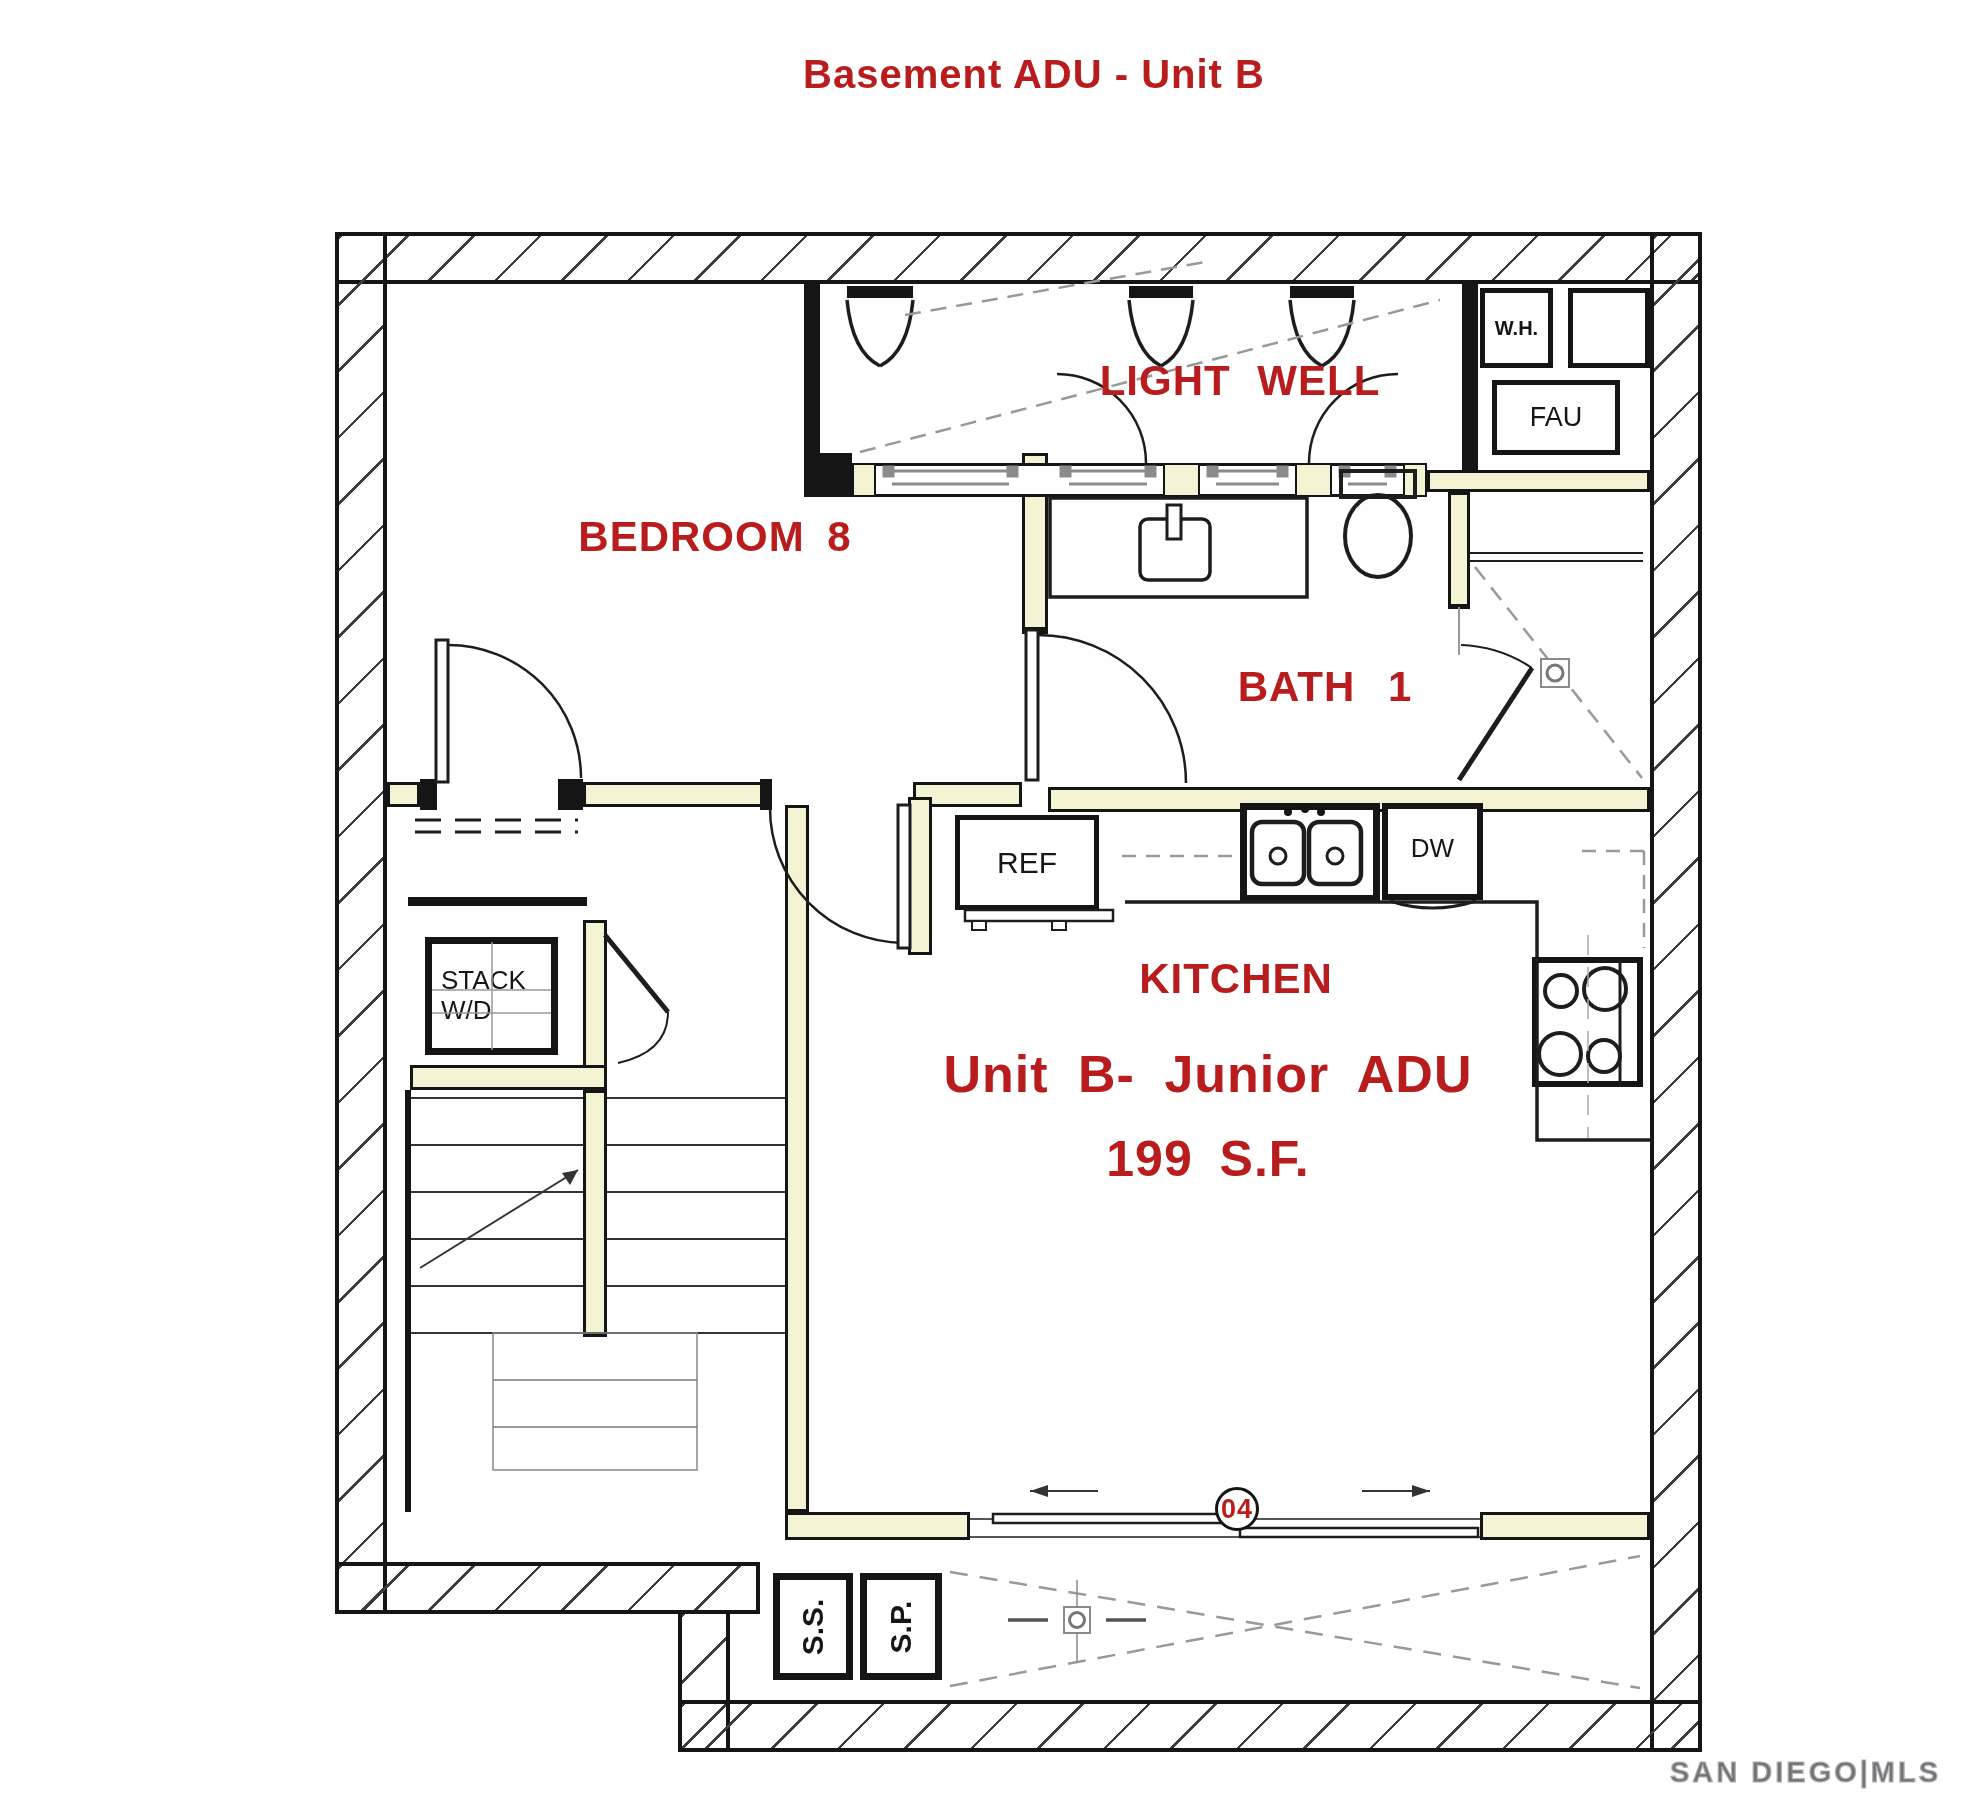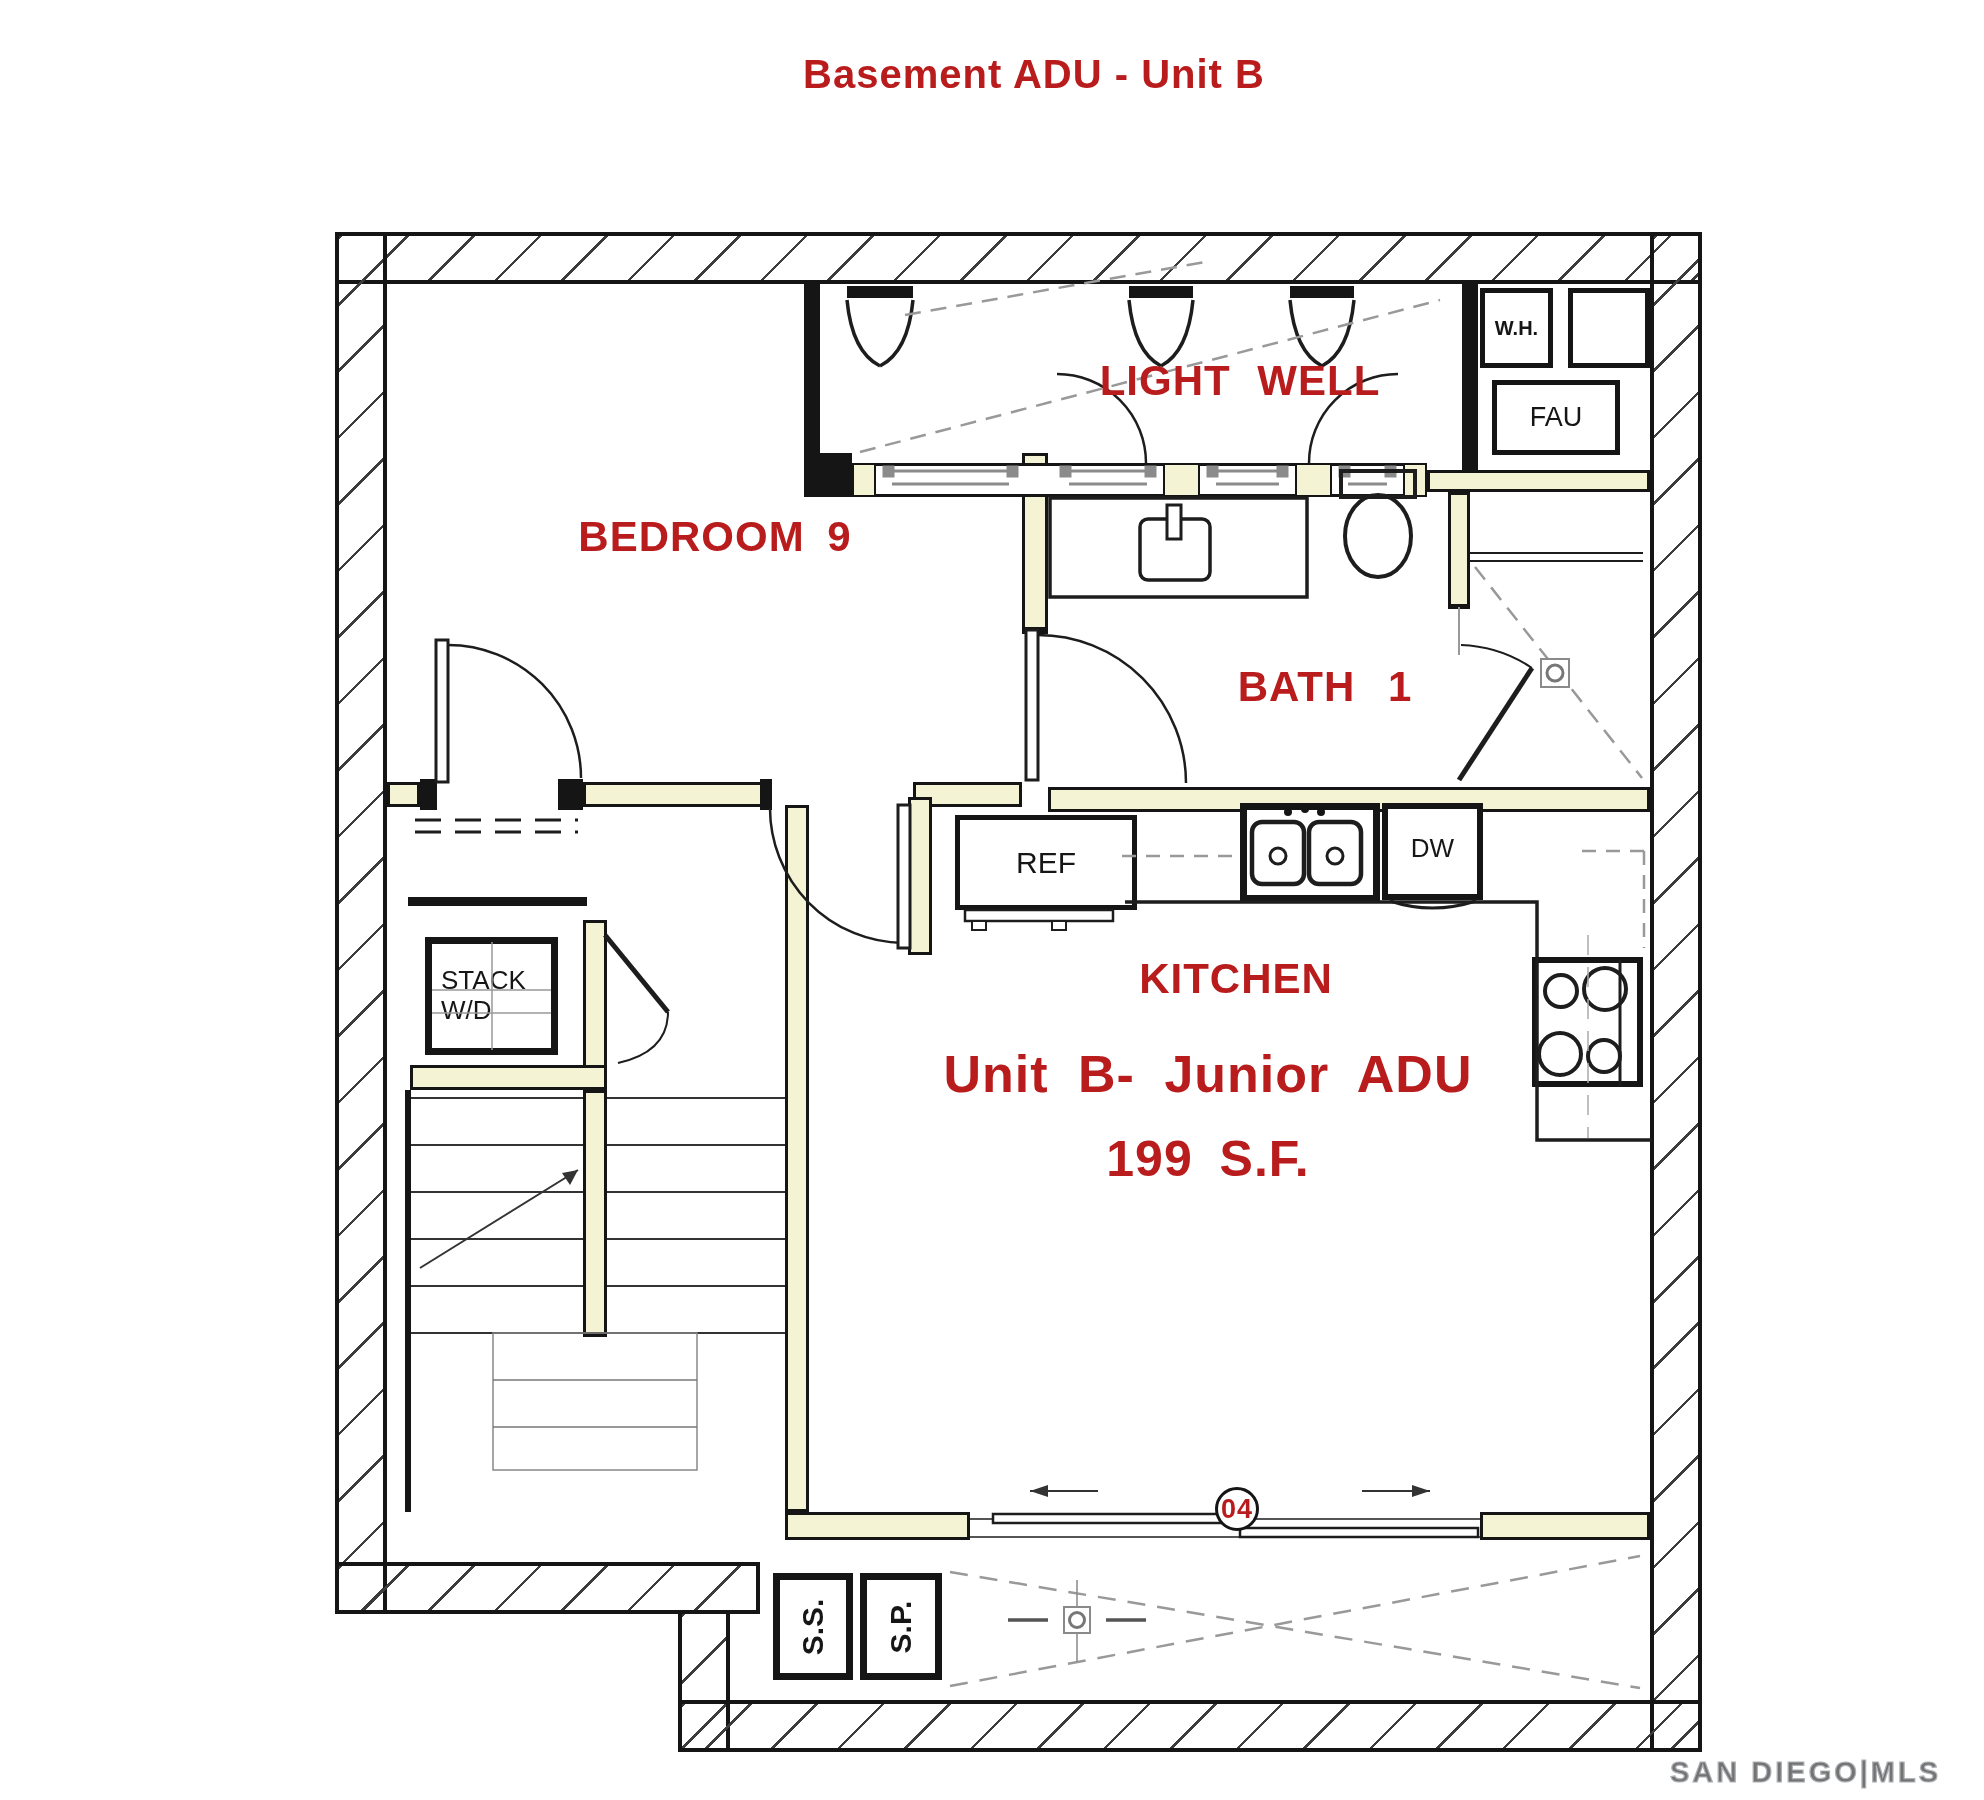--- a/index.html
+++ b/index.html
@@ -67,21 +67,21 @@
   <div class="abs post" style="left:1295px;top:463px;width:37px;height:34px;"></div>
   <div class="abs post" style="left:1403px;top:463px;width:24px;height:34px;"></div>
 
   <div class="abs box" style="left:1480px;top:288px;width:73px;height:80px;border-width:5px;font-size:20px;">
     <span>W.H.</span>
     </div>
   <div class="abs box" style="left:1568px;top:288px;width:82px;height:80px;border-width:5px;"></div>
   <div class="abs box" style="left:1492px;top:380px;width:128px;height:75px;border-width:5px;font-size:27px;font-weight:normal;">
     <span>FAU</span>
     </div>
-  <div class="abs box" style="left:955px;top:815px;width:182px;height:95px;border-width:5px;font-size:30px;font-weight:normal;">
+  <div class="abs box" style="left:955px;top:815px;width:144px;height:95px;border-width:5px;font-size:30px;font-weight:normal;">
     <span>REF</span>
     </div>
   <div class="abs box" style="left:1240px;top:803px;width:140px;height:99px;border-width:7px;"></div>
   <div class="abs box" style="left:1382px;top:803px;width:101px;height:97px;border-width:6px;font-size:26px;font-weight:normal;align-items:flex-start;padding-top:24px;">
     <span>DW</span>
     </div>
   <div class="abs box" style="left:1532px;top:957px;width:111px;height:130px;border-width:6px;"></div>
   <div class="abs box" style="left:425px;top:937px;width:133px;height:118px;border-width:7px;font-size:26px;font-weight:normal;flex-direction:column;align-items:flex-start;padding-left:9px;line-height:1.15;">
     <span>STACK</span>
     <span>W/D</span>
@@ -223,21 +223,21 @@
       <rect x="1064" y="1607" width="26" height="26" stroke="#8a8a8a" stroke-width="2" fill="#fff"></rect>
       <circle cx="1077" cy="1620" r="7.5" stroke="#777" stroke-width="3"></circle>
       <line x1="1077" y1="1580" x2="1077" y2="1607" stroke="#888" stroke-width="1.5"></line>
       <line x1="1077" y1="1633" x2="1077" y2="1662" stroke="#888" stroke-width="1.5"></line>
       <line x1="1008" y1="1620" x2="1048" y2="1620" stroke="#555" stroke-width="3.5"></line>
       <line x1="1106" y1="1620" x2="1146" y2="1620" stroke="#555" stroke-width="3.5"></line>
     </g>
   </svg>
 
   <div class="abs lbl" id="title" style="left:634px;top:44px;width:800px;height:60px;font-size:40px;">Basement ADU - Unit B</div>
-  <div class="abs lbl" style="left:515px;top:510px;width:400px;height:54px;font-size:42px;word-spacing:10px;">BEDROOM 9</div>
+  <div class="abs lbl" style="left:515px;top:510px;width:400px;height:54px;font-size:42px;word-spacing:10px;">BEDROOM 8</div>
   <div class="abs lbl" style="left:1040px;top:354px;width:400px;height:54px;font-size:42px;word-spacing:14px;">LIGHT WELL</div>
   <div class="abs lbl" style="left:1125px;top:660px;width:400px;height:54px;font-size:42px;word-spacing:20px;">BATH 1</div>
   <div class="abs lbl" style="left:1036px;top:952px;width:400px;height:54px;font-size:42px;">KITCHEN</div>
   <div class="abs lbl" style="left:808px;top:1042px;width:800px;height:64px;font-size:52px;word-spacing:14px;">Unit B- Junior ADU</div>
   <div class="abs lbl" style="left:858px;top:1128px;width:700px;height:62px;font-size:50px;word-spacing:12px;">199 S.F.</div>
   <div class="abs lbl" id="doorTag" style="left:1215px;top:1487px;width:44px;height:44px;font-size:27px;">04</div>
   <div class="abs" id="watermark" style="left:1670px;top:1756px;width:300px;height:40px;font-size:29px;">SAN DIEGO|MLS</div>
 
 </div>
 

